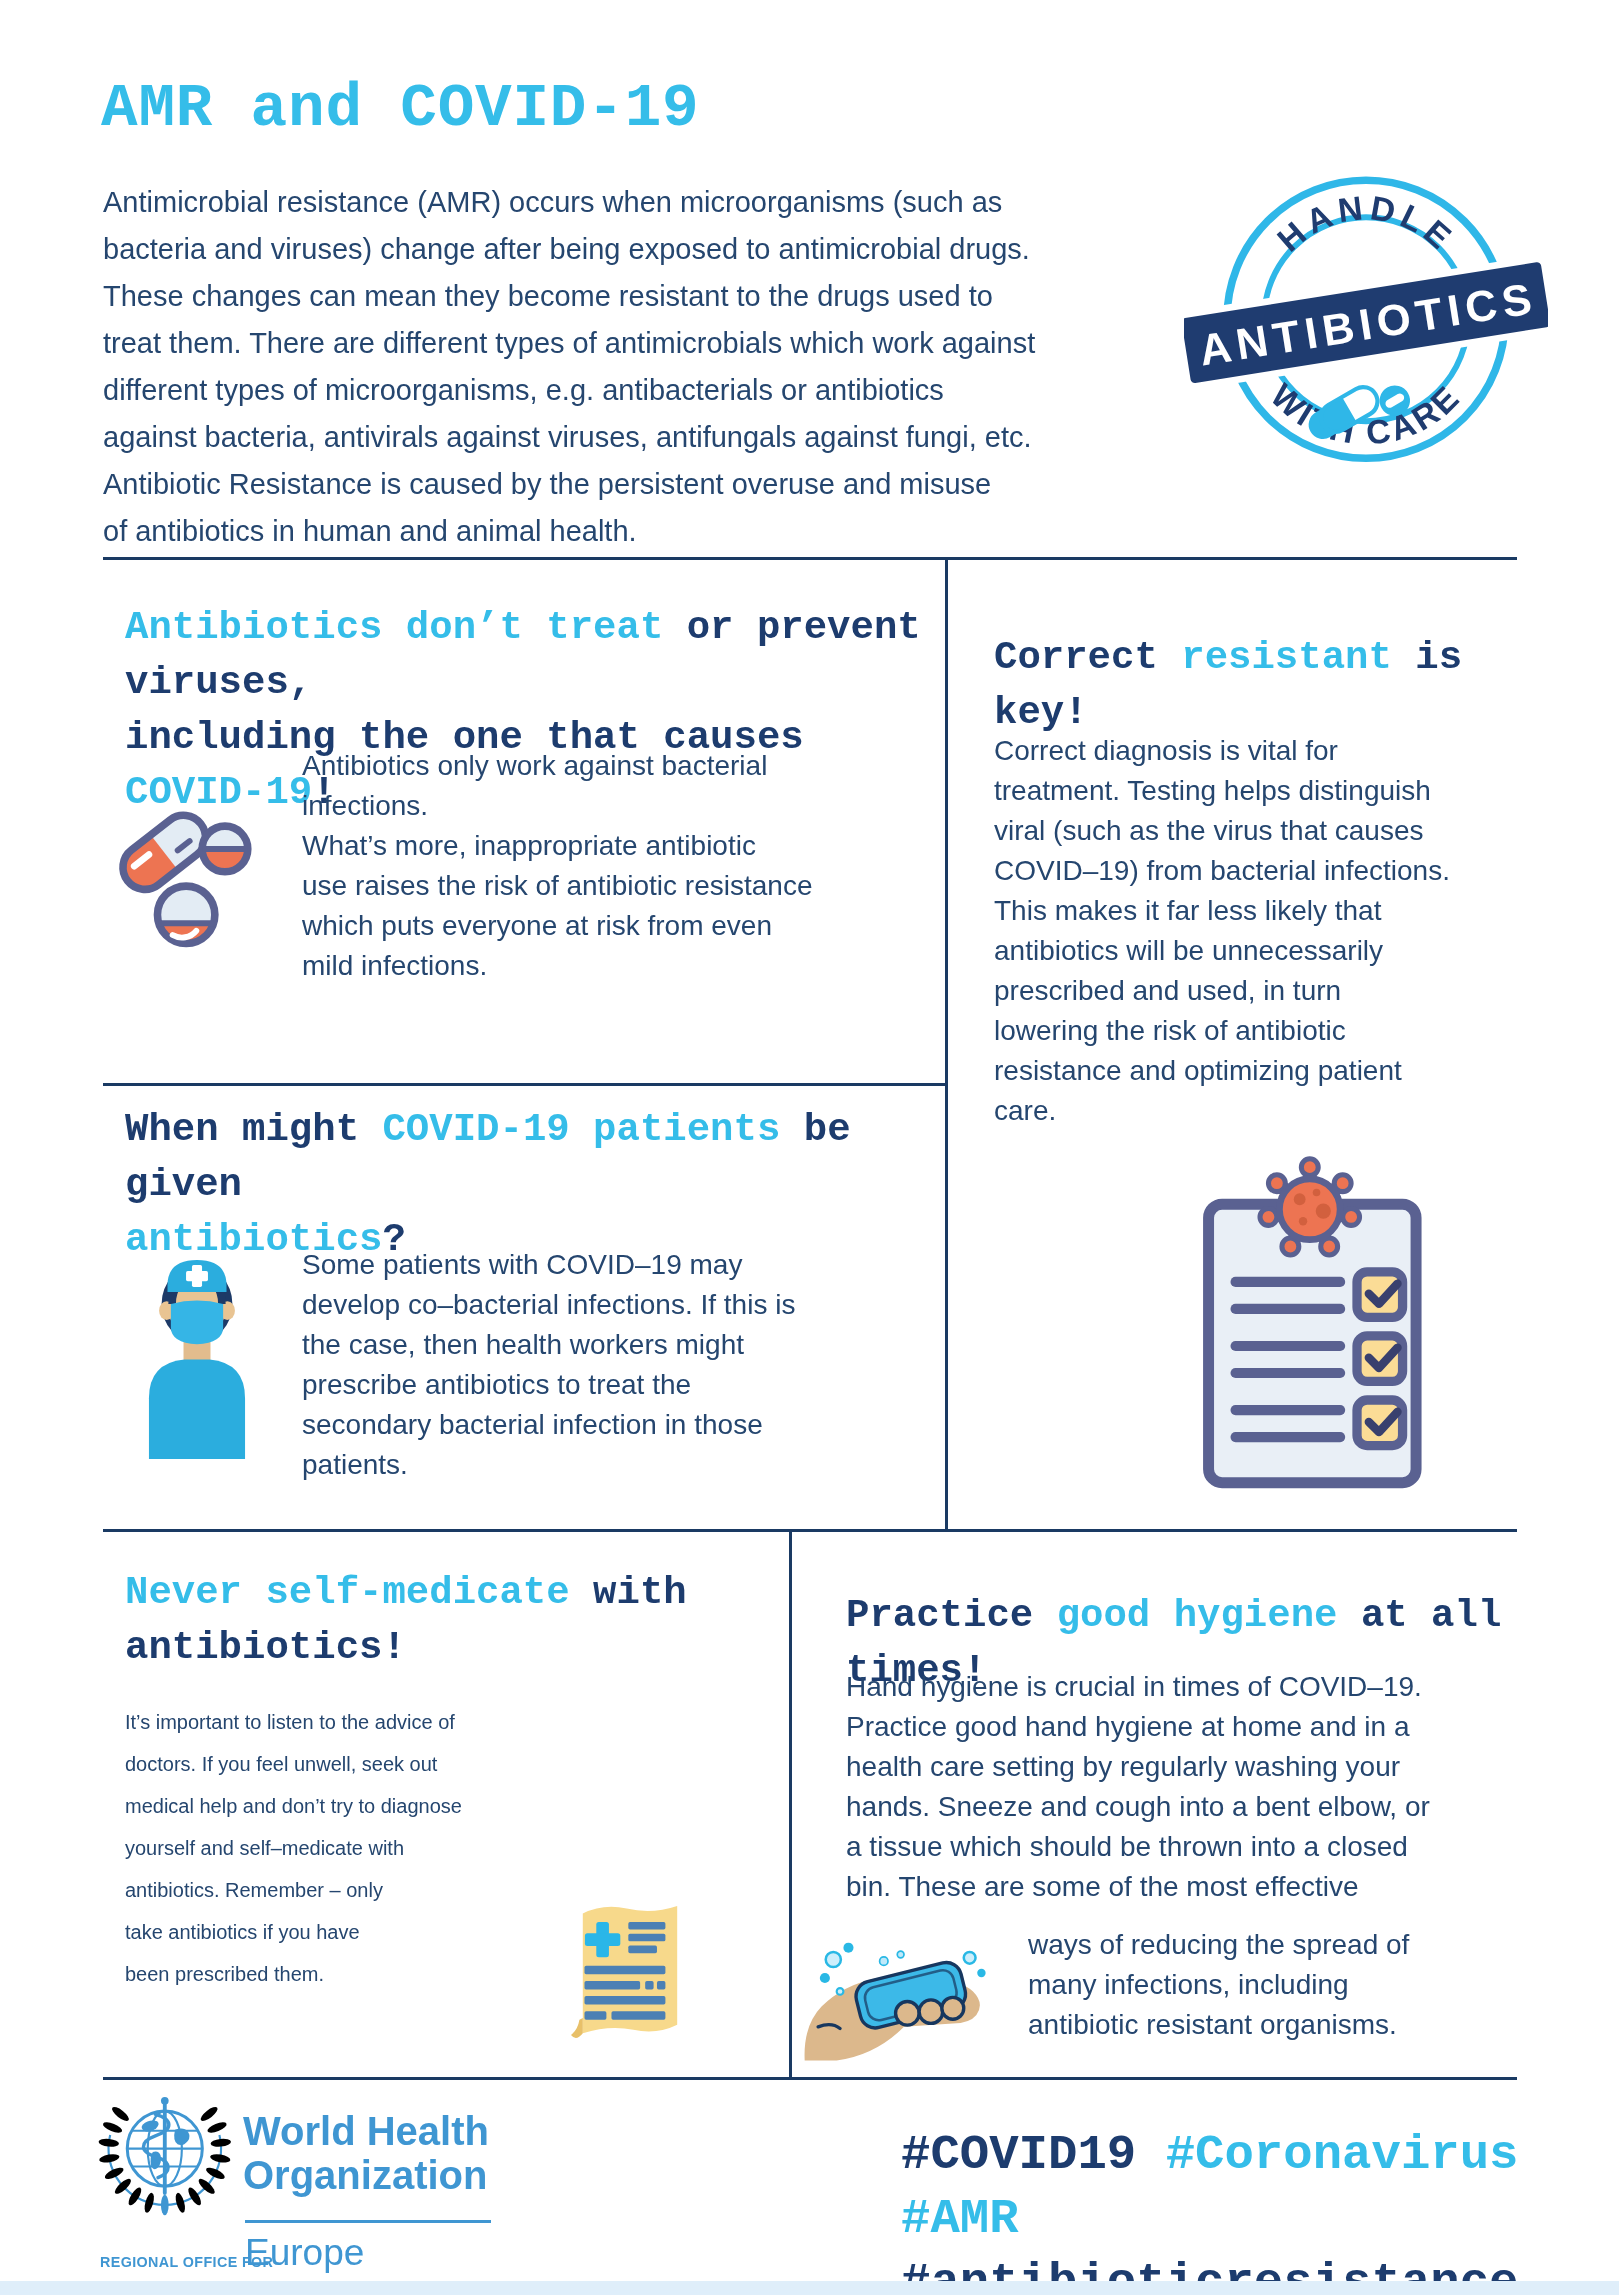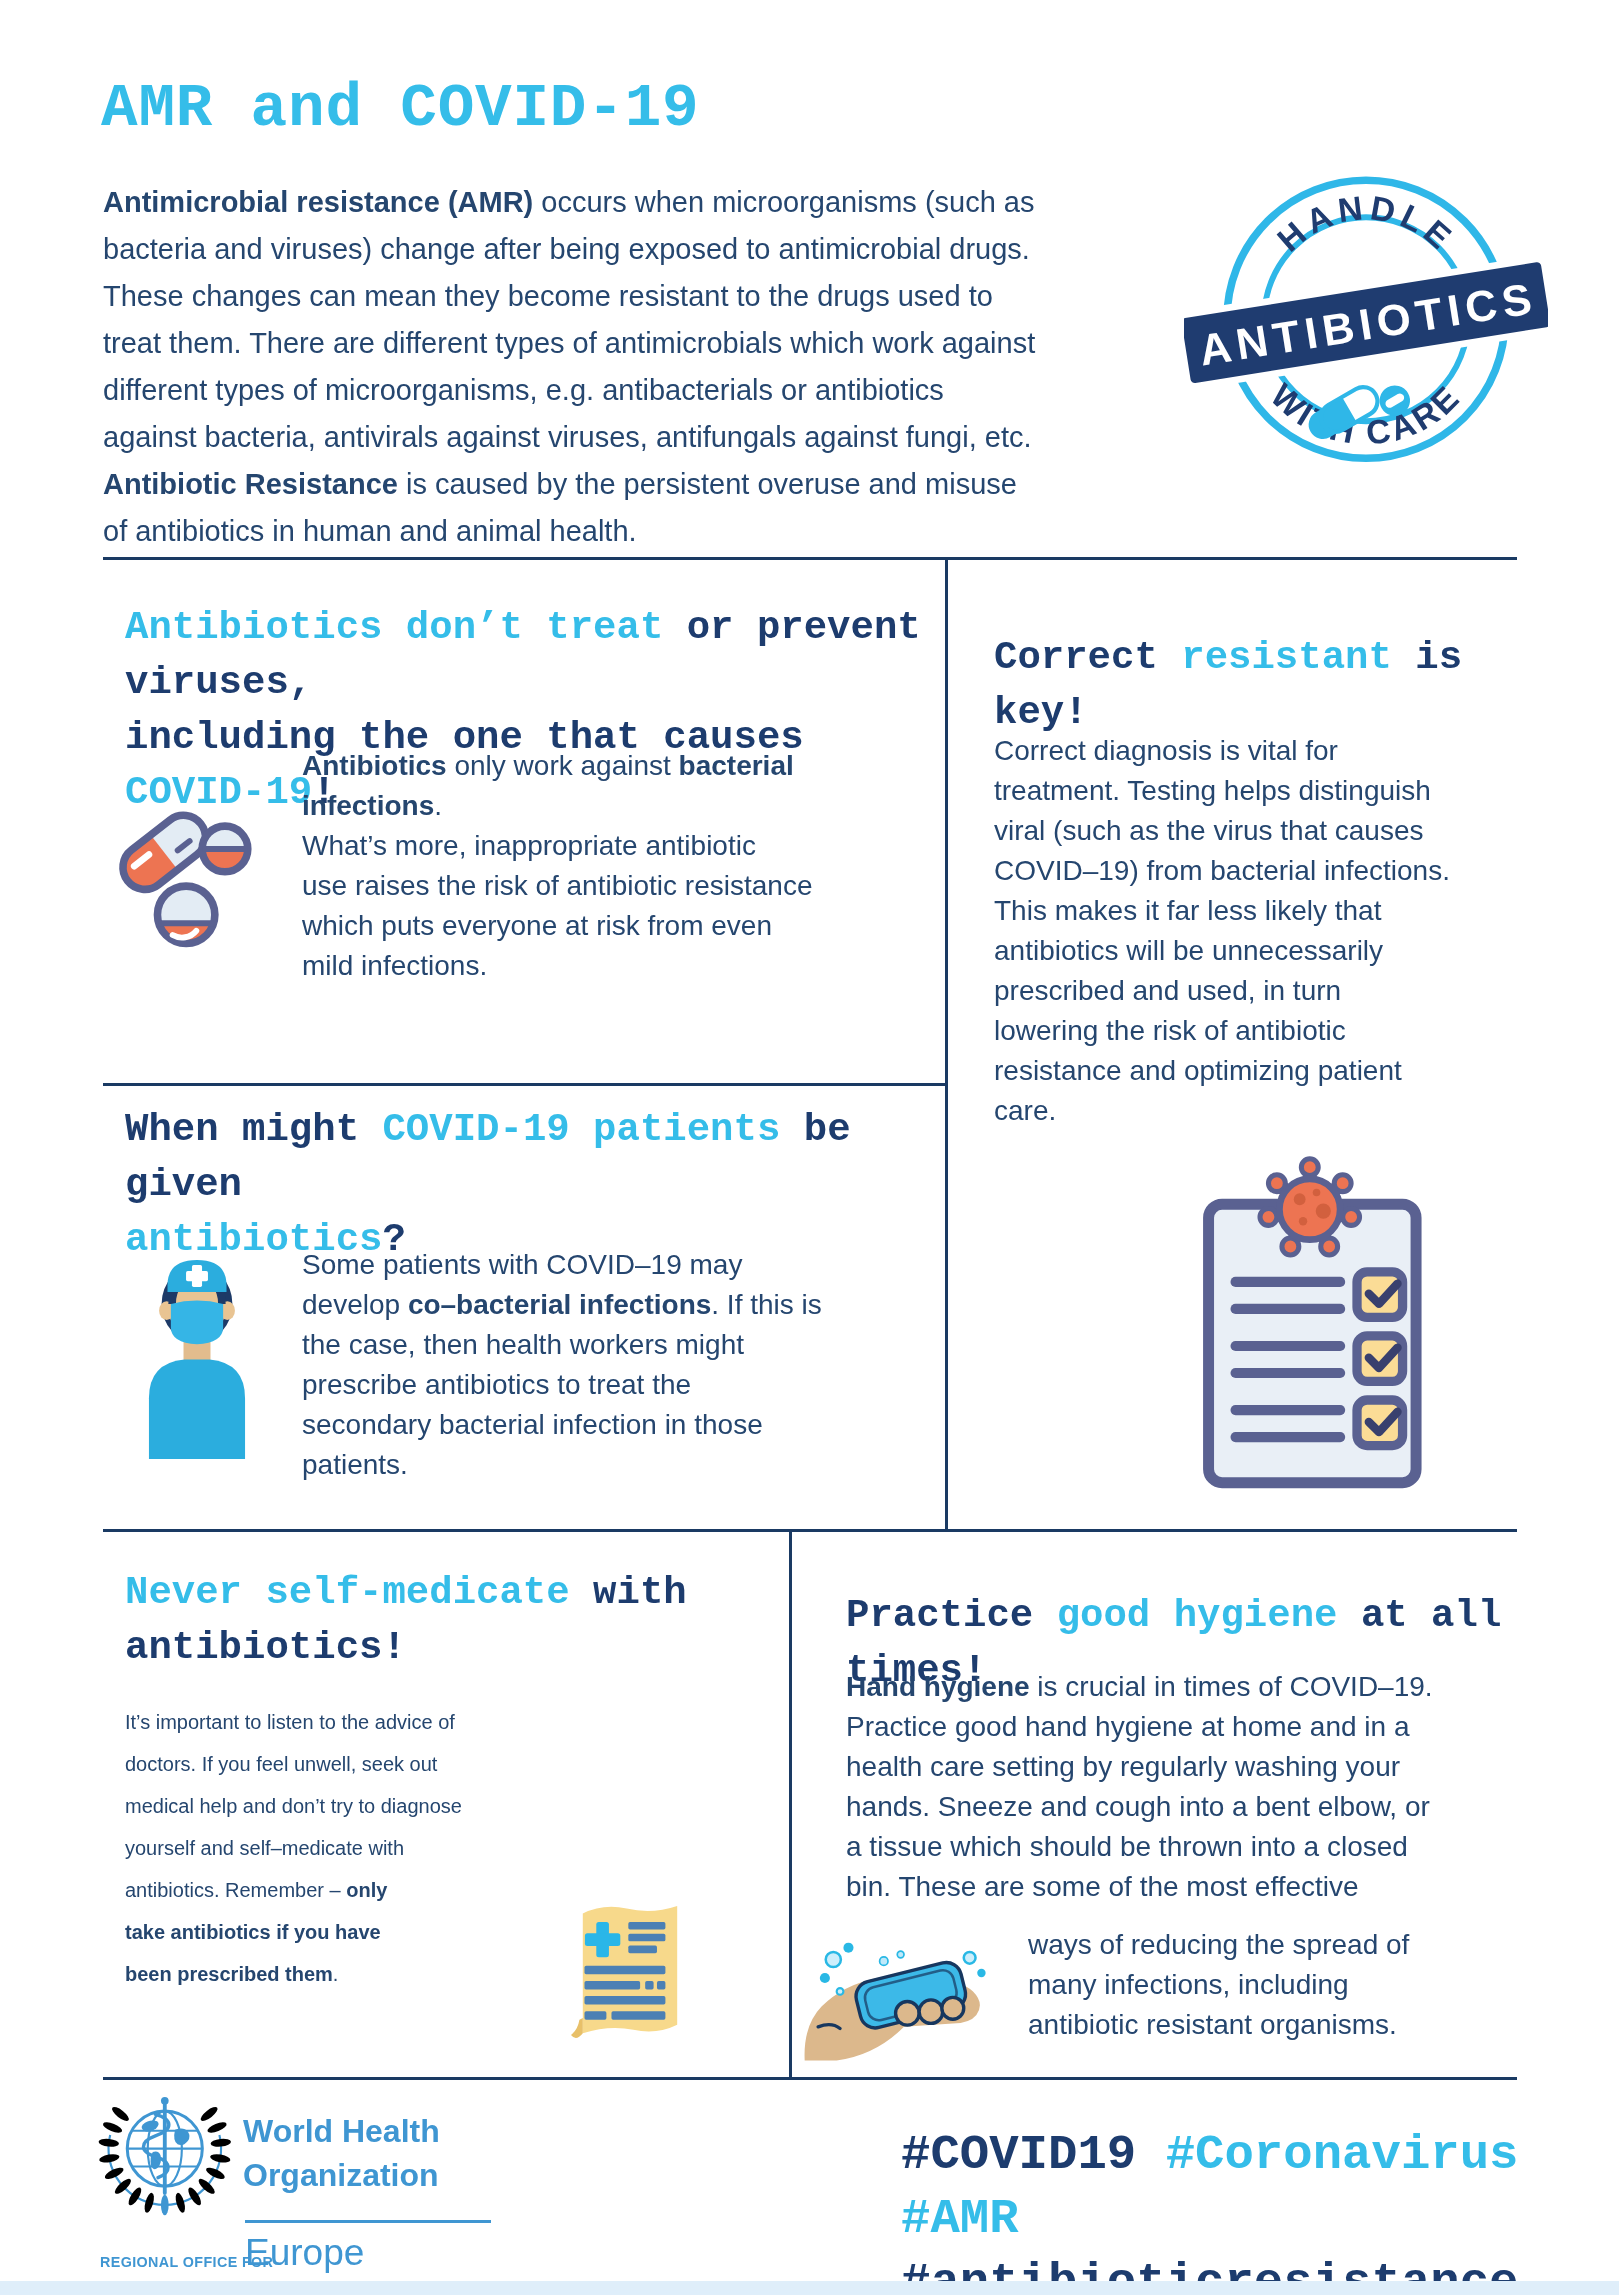--- a/index.html
+++ b/index.html
@@ -15,30 +15,30 @@
     --tan:#dcb88c;
     --workerblue:#2badde;
     --divider:#1a3a63;
   }
   *{margin:0;padding:0;box-sizing:border-box}
   html,body{background:#fff}
   .page{position:relative;width:1620px;height:2295px;background:#fff;overflow:hidden;font-family:"Liberation Sans",sans-serif;color:var(--body)}
   .abs{position:absolute}
   .serif{font-family:Liberation Mono, monospace;font-weight:700}
   .pre{white-space:pre-line}
-  .seg-b{font-weight:700}
+  .seg-b{font-weight:400}
   .seg-cyan{color:var(--cyan)}
   .title{left:101px;top:74px;font-size:61px;color:var(--cyan);letter-spacing:0.8px}
   .intro{left:103px;top:179px;width:1105px;font-size:29px;line-height:47px}
   .h2{font-size:39px;line-height:55px;color:var(--navy)}
   .bodytext{font-size:28px;line-height:40px}
   .hr{background:var(--divider);height:2.5px}
   .vr{background:var(--divider);width:2.5px}
   .hashtags{left:901px;top:2123px;font-size:49px;line-height:64px;color:var(--navy)}
-  .who-word{left:243px;top:2109px;font-size:32px;line-height:44px;font-weight:700;color:var(--who-blue);font-family:"Liberation Sans",sans-serif}
+  .who-word{left:243px;top:2109px;font-size:40px;line-height:44px;font-weight:700;color:var(--who-blue);font-family:"Liberation Sans",sans-serif}
   .who-rule{left:245px;top:2220px;width:246px;height:3.4px;background:var(--who-blue)}
   .who-office{left:100px;top:2254px;font-size:14.3px;font-weight:700;letter-spacing:0.4px;color:var(--who-blue)}
   .who-europe{left:245px;top:2232px;font-size:37px;font-weight:400;color:var(--who-blue)}
   .bottom-strip{left:0;top:2281px;width:1620px;height:14.3px;background:#dfeefa}
 </style>
 </head>
 <body>
 
 <div class="page">
 

